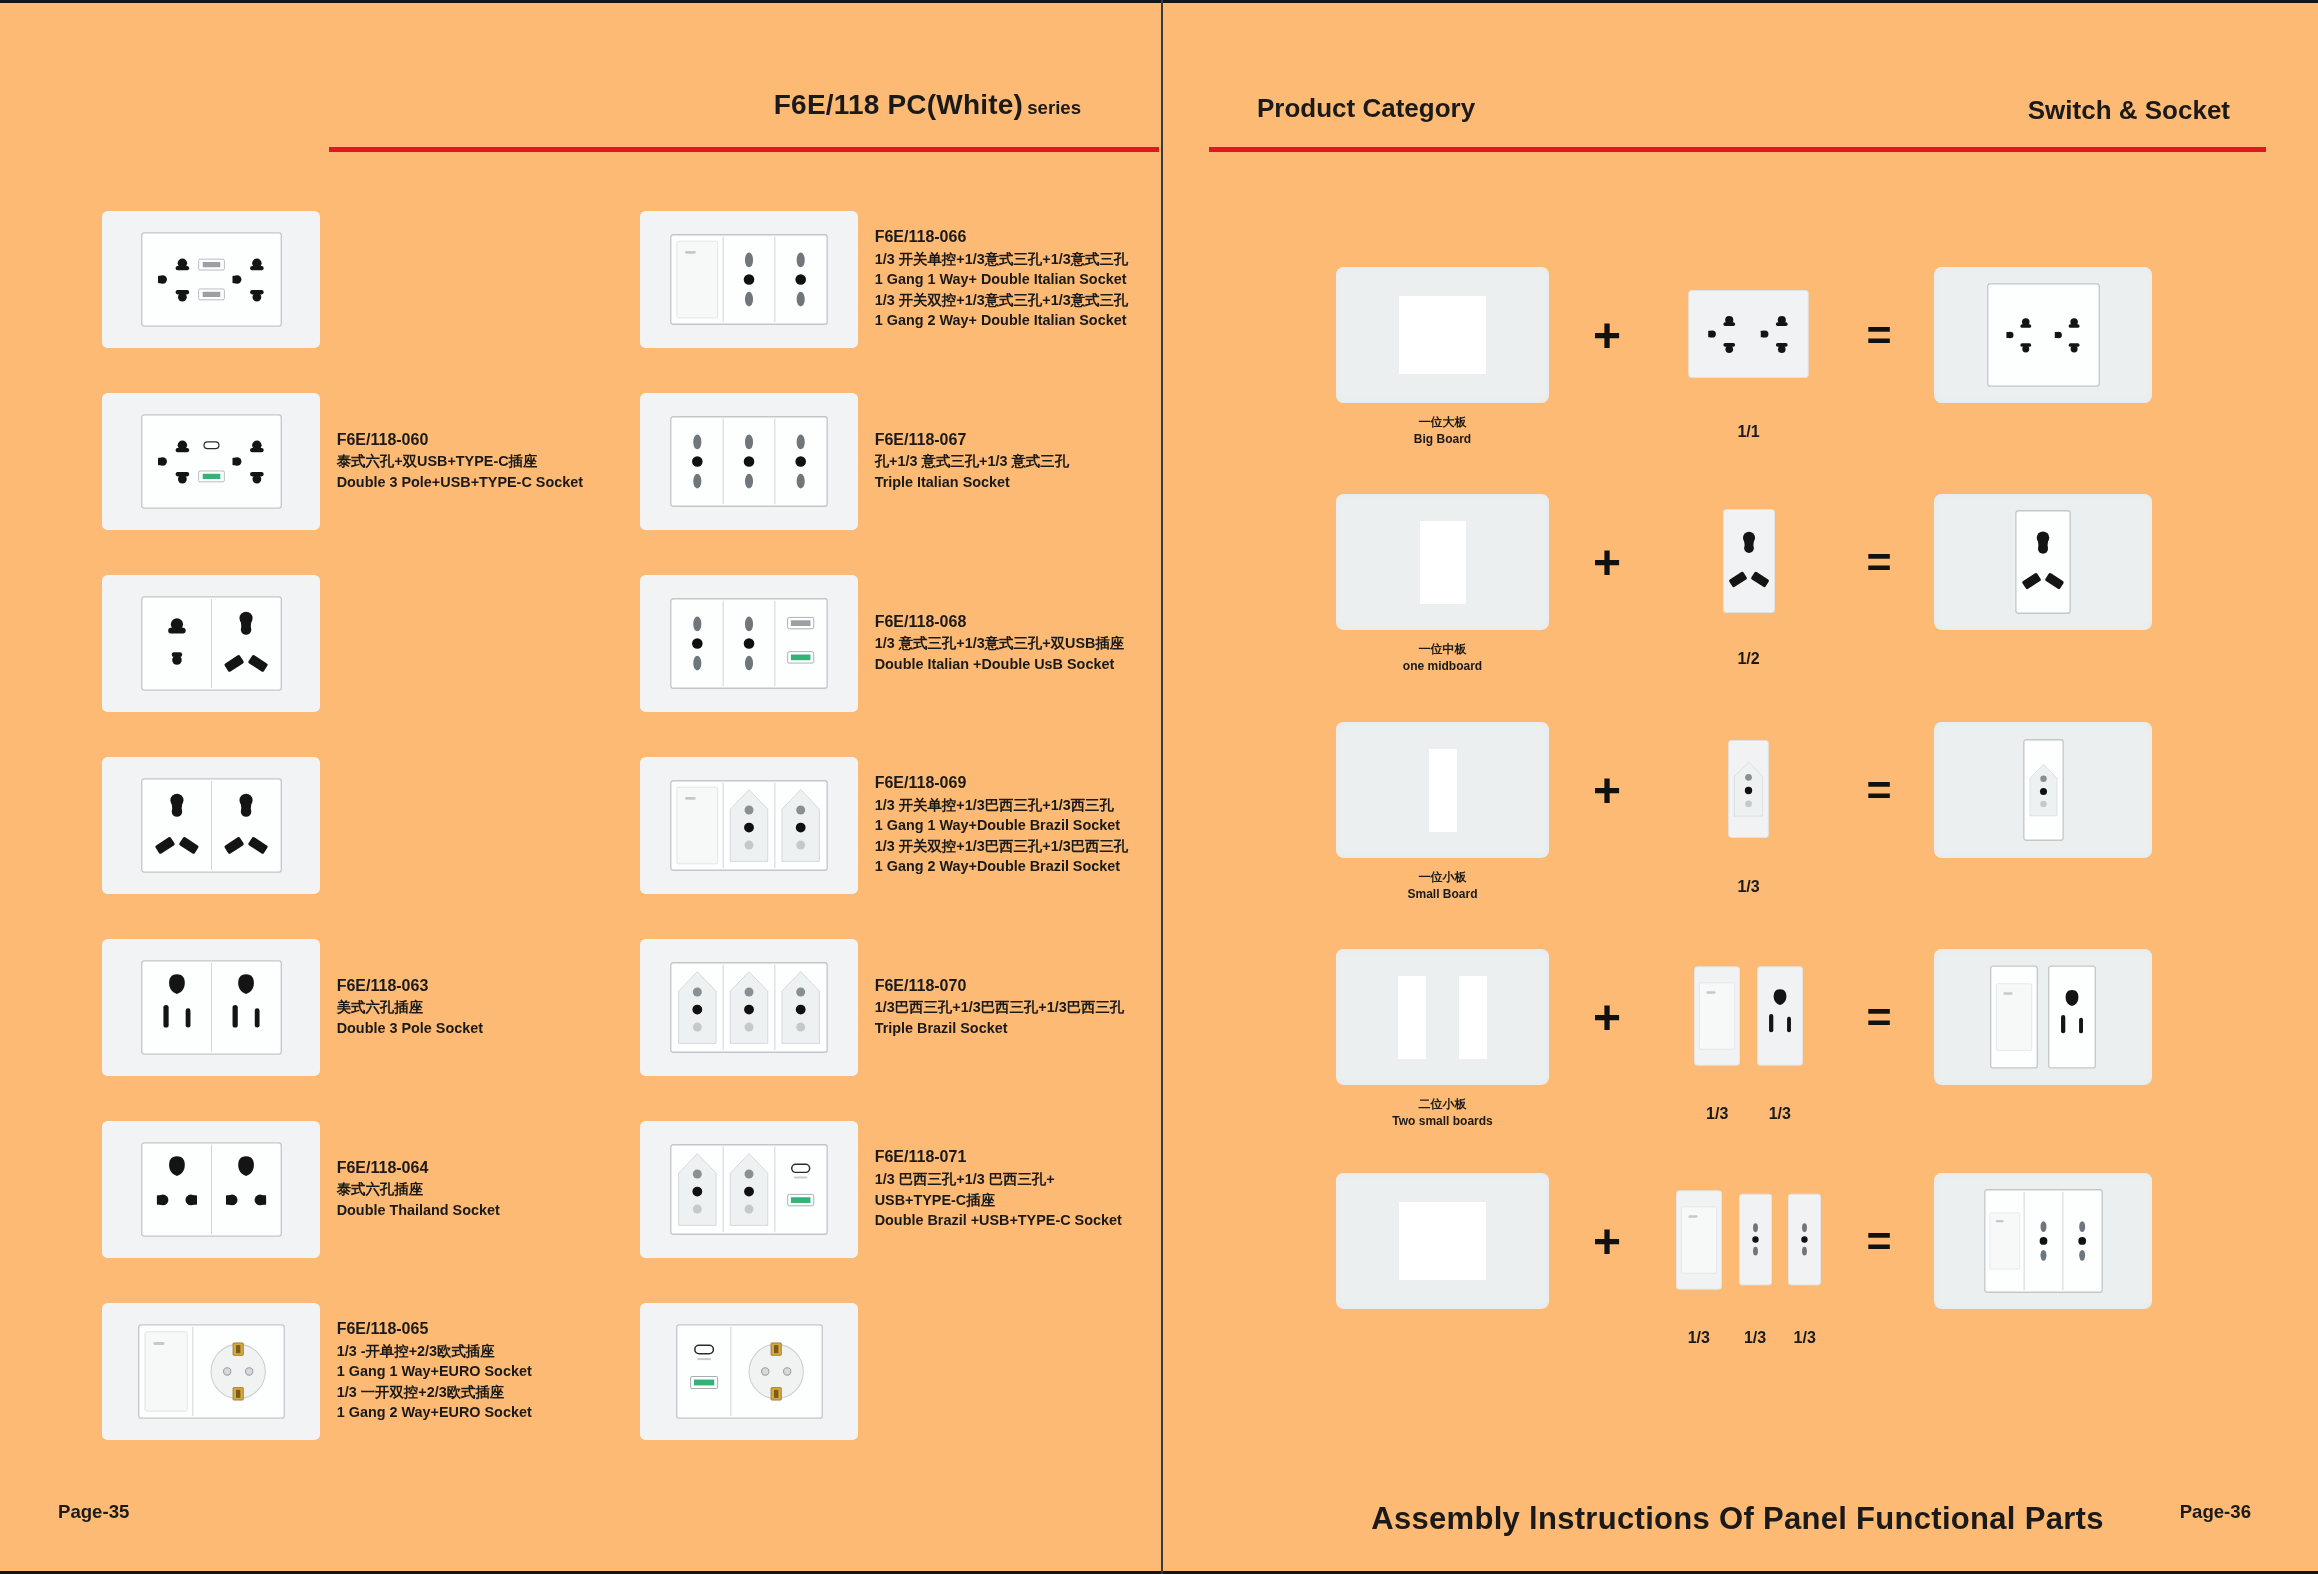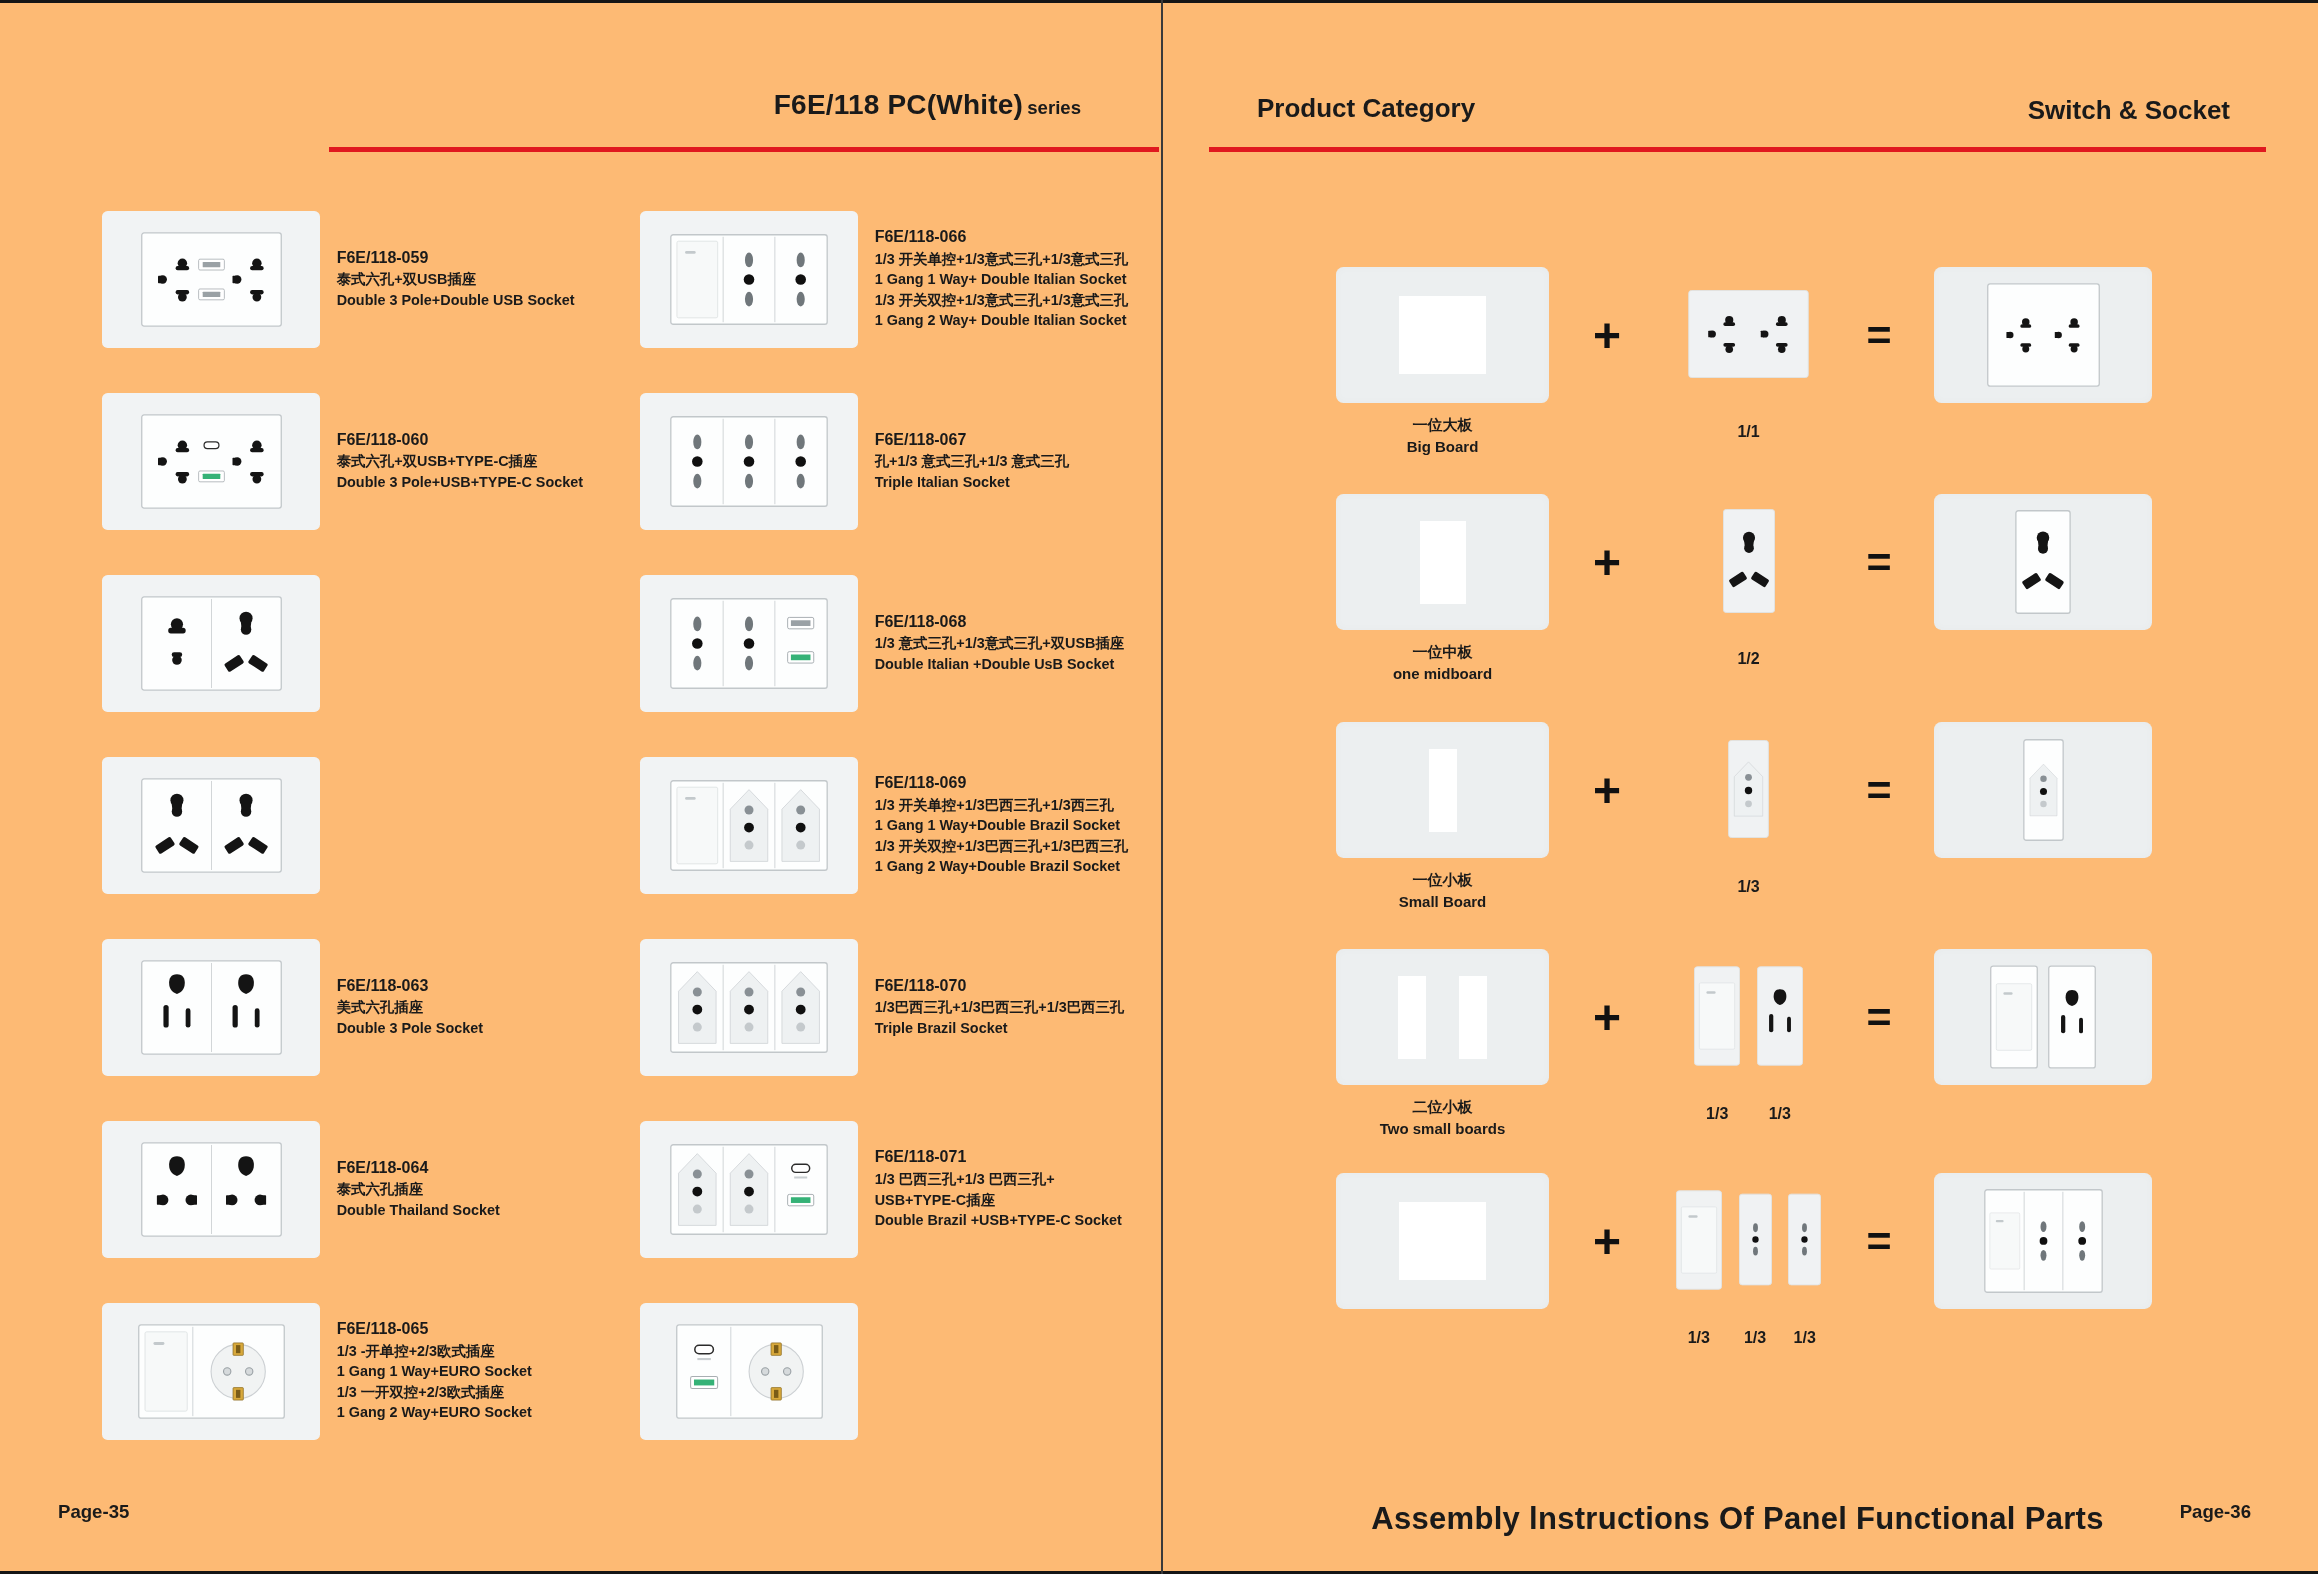--- a/index.html
+++ b/index.html
@@ -30,21 +30,21 @@
          display:flex;align-items:center;justify-content:center;box-shadow:inset 0 0 9.3px rgba(0,0,0,0.025);}
   .assembled{position:absolute;left:598px;top:0;width:218px;height:136px;background:#eceff0;border-radius:7.4px;
          display:flex;align-items:center;justify-content:center;gap:9.3px;box-shadow:inset 0 0 9.3px rgba(0,0,0,0.025);}
   .cutout{background:#ffffff;}
   .op{position:absolute;top:0;height:136px;display:flex;align-items:center;justify-content:center;
       font-weight:600;color:#111;}
   .op.plus{left:234px;width:74px;font-size:48px;}
   .op.eq{left:506px;width:74px;font-size:43px;}
   .modzone{position:absolute;left:306px;top:0;width:213px;height:136px;display:flex;
            align-items:center;justify-content:center;gap:16.7px;}
-  .blabel{position:absolute;left:0;top:147px;width:213px;text-align:center;font-size:15px;
+  .blabel{position:absolute;left:0;top:147px;width:213px;text-align:center;font-size:12px;
           font-weight:600;line-height:1.45;}
   .fzone{position:absolute;left:306px;top:156px;width:213px;display:flex;justify-content:center;
          gap:16.7px;font-size:16px;font-weight:600;}
   .fzone .fr{text-align:center;}
 
   .footer-title{position:absolute;left:1209px;top:1501px;width:1057px;text-align:center;
                 font-size:31px;font-weight:bold;letter-spacing:0.3px;}
   .pn{font-size:18.6px;font-weight:bold;}
   .pn-left{position:absolute;left:58px;top:1501px;}
   .pn-right{position:absolute;left:2115px;top:1501px;width:136px;text-align:right;}
@@ -80,25 +80,20 @@
                 <circle cx="138" cy="50" r="6.2" fill="#141414"></circle>
                 <rect x="157" y="65.5" width="20" height="6.5" rx="3" fill="#141414"></rect>
                 <circle cx="167" cy="76" r="6.5" fill="#141414"></circle>
                 <rect x="81" y="20" width="38" height="16" rx="2" fill="#ffffff" stroke="#a8aeb2" stroke-width="1.2"></rect>
                 <rect x="87" y="24" width="26" height="8" rx="1" fill="#9aa1a5"></rect>
                 <rect x="81" y="64" width="38" height="16" rx="2" fill="#ffffff" stroke="#a8aeb2" stroke-width="1.2"></rect>
                 <rect x="87" y="68" width="26" height="8" rx="1" fill="#9aa1a5"></rect>
               </g>
             </svg>
           </div>
-          <div class="ptext">
-            <div class="pcode">F6E/118-059</div>
-            <div class="pline">泰式六孔+双USB插座</div>
-            <div class="pline">Double 3 Pole+Double USB Socket</div>
-          </div>
         </div>
         <div class="prow">
           <div class="pcard">
             <svg width="141" height="95" viewBox="0 0 152 102">
               <rect x="0.8" y="0.8" width="150.4" height="100.4" rx="2.5" fill="#fdfefe" stroke="#c2c7ca" stroke-width="1.4"></rect>
               <g transform="translate(3.00 14.50) scale(0.730)">
                 <circle cx="57" cy="26" r="7" fill="#141414"></circle>
                 <rect x="47" y="30" width="20" height="6.5" rx="3" fill="#141414"></rect>
                 <rect x="21" y="44.5" width="6" height="11" rx="1" fill="#141414"></rect>
                 <circle cx="28" cy="50" r="6.2" fill="#141414"></circle>

